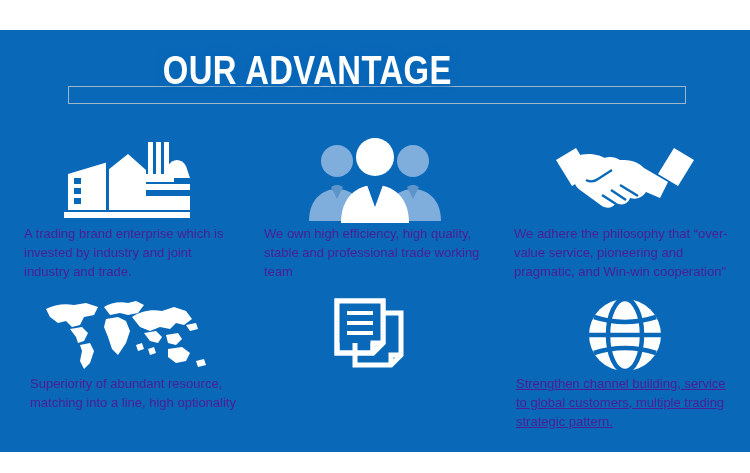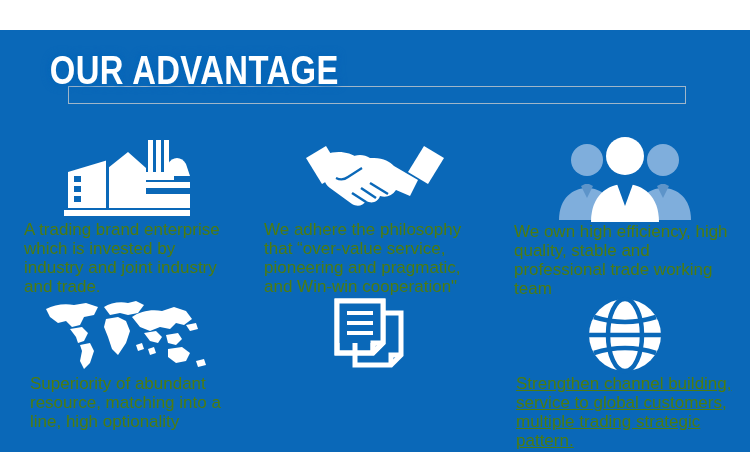--- a/index.html
+++ b/index.html
@@ -40,24 +40,24 @@
     position: absolute;
     left: 68px;
     top: 38px;
     width: 618px;
     height: 18px;
     border: 1px solid #9fb6c9;
     box-sizing: border-box;
   }
   .header-title-wrap {
     position: absolute;
-    left: 0;
+    left: 8px;
     top: 0;
     width: 599px;
-    text-align: left;
+    text-align: center;
   }
   .header-title {
     display: inline-block;
     position: relative;
     color: #ffffff;
     font-family: "Liberation Sans Narrow", "Liberation Sans", sans-serif;
     font-weight: bold;
     font-size: 40px;
     line-height: 44px;
     letter-spacing: 0.5px;
@@ -92,22 +92,22 @@
   }
   .icon-box {
     height: 88px;
     display: flex;
     align-items: center;
     justify-content: center;
     width: 100%;
   }
   .row-2 .icon-box { height: 78px; }
   .caption {
-    color: #4d7c0f;
-    font-size: 17px;
+    color: #4c1d95;
+    font-size: 13px;
     line-height: 19px;
     width: 100%;
     box-sizing: border-box;
     padding: 0 16px 0 24px;
     text-align: left;
   }
   .cell-2 .caption { padding: 0 14px 0 14px; }
   .cell-3 .caption { padding: 0 8px 0 14px; }
   .cell-4 .caption { padding: 0 12px 0 30px; }
   .cell-5 .caption { padding: 0 12px 0 12px; }
@@ -153,20 +153,45 @@
               <rect x="24" y="38" width="7" height="6"></rect>
               <rect x="24" y="48" width="7" height="6"></rect>
               <rect x="24" y="58" width="7" height="6"></rect>
               <rect x="56" y="22" width="3" height="48"></rect>
             </g>
           </svg>
         </div>
         <div class="caption">A trading brand enterprise which is invested by industry and joint industry and trade.</div>
       </div>
 
+      <div class="cell cell-2">
+        <div class="icon-box">
+          <svg width="140" height="86" viewBox="0 0 140 86" aria-hidden="true">
+            <g fill="#7faedc">
+              <circle cx="32" cy="24" r="16"></circle>
+              <path d="M4 84 C4 62 18 52 32 52 C46 52 60 62 60 84 Z"></path>
+              <circle cx="108" cy="24" r="16"></circle>
+              <path d="M80 84 C80 62 94 52 108 52 C122 52 136 62 136 84 Z"></path>
+            </g>
+            <g fill="#5d94c9">
+              <path d="M26 50 L32 62 L38 50 L34 48 L30 48 Z"></path>
+              <path d="M102 50 L108 62 L114 50 L110 48 L106 48 Z"></path>
+            </g>
+            <g fill="#ffffff">
+              <circle cx="70" cy="20" r="19"></circle>
+              <path d="M36 86 C36 60 52 48 70 48 C88 48 104 60 104 86 Z"></path>
+            </g>
+            <g fill="#0a68b8">
+              <path d="M62 48 L70 70 L78 48 L74 45 L66 45 Z"></path>
+            </g>
+          </svg>
+        </div>
+        <div class="caption">We own high efficiency, high quality, stable and professional trade working team</div>
+      </div>
+
       <div class="cell cell-3">
         <div class="icon-box">
           <svg width="150" height="80" viewBox="0 0 150 80" aria-hidden="true">
             <g fill="#ffffff">
               <path d="M6 20 L26 8 L42 34 L22 46 Z"></path>
               <path d="M144 20 L124 8 L108 34 L128 46 Z"></path>
               <path d="M26 16 C38 12 50 14 58 20 L74 20 C84 20 90 24 94 28 L118 42
                        L110 58 L96 52 C92 58 86 60 80 58
                        C78 64 72 66 66 63
                        C63 68 57 69 52 66
@@ -177,45 +202,20 @@
             <g fill="#0a68b8">
               <path d="M50 60 C55 63 60 62 62 58 L52 52 C49 55 48 58 50 60 Z" opacity="0"></path>
               <path d="M52 55 L66 64" stroke="#0a68b8" stroke-width="2.5" fill="none"></path>
               <path d="M61 50 L76 60" stroke="#0a68b8" stroke-width="2.5" fill="none"></path>
               <path d="M70 45 L88 56" stroke="#0a68b8" stroke-width="2.5" fill="none"></path>
               <path d="M36 40 C40 42 44 42 48 39 L62 30" stroke="#0a68b8" stroke-width="2.2" fill="none"></path>
             </g>
           </svg>
         </div>
         <div class="caption">We adhere the philosophy that “over-value service, pioneering and pragmatic, and Win-win cooperation"</div>
-      </div>
-
-      <div class="cell cell-2">
-        <div class="icon-box">
-          <svg width="140" height="86" viewBox="0 0 140 86" aria-hidden="true">
-            <g fill="#7faedc">
-              <circle cx="32" cy="24" r="16"></circle>
-              <path d="M4 84 C4 62 18 52 32 52 C46 52 60 62 60 84 Z"></path>
-              <circle cx="108" cy="24" r="16"></circle>
-              <path d="M80 84 C80 62 94 52 108 52 C122 52 136 62 136 84 Z"></path>
-            </g>
-            <g fill="#5d94c9">
-              <path d="M26 50 L32 62 L38 50 L34 48 L30 48 Z"></path>
-              <path d="M102 50 L108 62 L114 50 L110 48 L106 48 Z"></path>
-            </g>
-            <g fill="#ffffff">
-              <circle cx="70" cy="20" r="19"></circle>
-              <path d="M36 86 C36 60 52 48 70 48 C88 48 104 60 104 86 Z"></path>
-            </g>
-            <g fill="#0a68b8">
-              <path d="M62 48 L70 70 L78 48 L74 45 L66 45 Z"></path>
-            </g>
-          </svg>
-        </div>
-        <div class="caption">We own high efficiency, high quality, stable and professional trade working team</div>
       </div>
 
     </div>
 
     <div class="row row-2">
 
       <div class="cell cell-4">
         <div class="icon-box">
           <svg width="170" height="76" viewBox="0 0 170 76" aria-hidden="true">
             <g fill="#ffffff">

